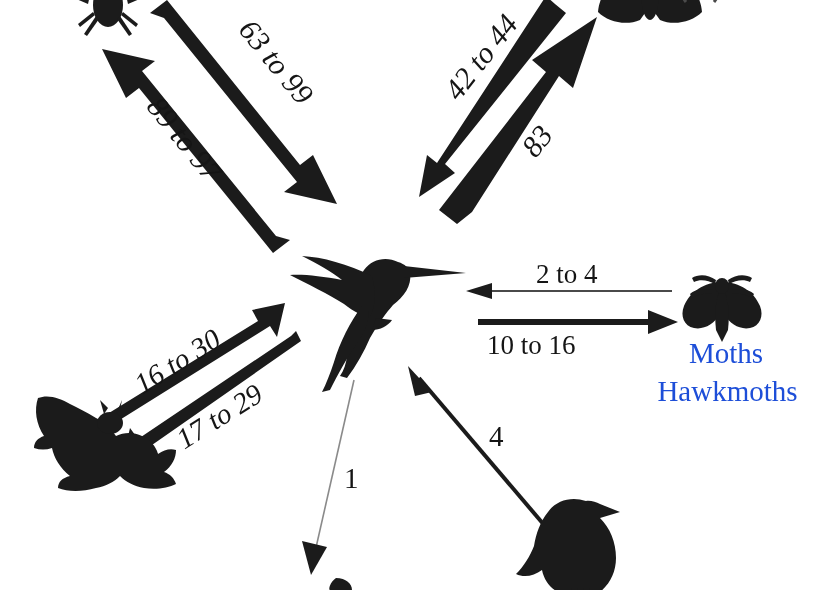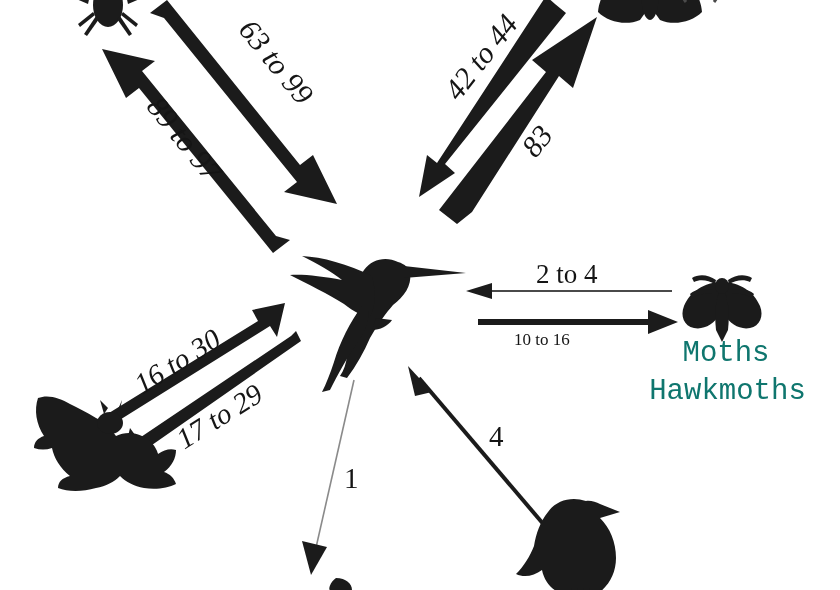--- a/index.html
+++ b/index.html
@@ -28,22 +28,22 @@
   .edge-label {
     position: absolute;
     color: #151515;
     font-family: "Liberation Serif", "DejaVu Serif", serif;
     white-space: nowrap;
     transform-origin: 50% 50%;
     user-select: none;
   }
   .node-label {
     position: absolute;
-    color: #0f766e;
-    font-family: Liberation Mono, monospace;
+    color: #1d4ed8;
+    font-family: Liberation Serif, serif;
     white-space: nowrap;
     text-align: center;
     user-select: none;
   }
 </style>
 </head>
 <body>
 
 <div id="stage">
 
@@ -217,21 +217,21 @@
               transform: rotate(51deg);">89 to 97</div>
 
   <div class="edge-label" style="left:432px; top:40px; font-size:30px; font-style:italic;
               transform: rotate(-52deg);">42 to 44</div>
 
   <div class="edge-label" style="left:522px; top:124px; font-size:30px; font-style:italic;
               transform: rotate(-52deg);">83</div>
 
   <div class="edge-label" style="left:528px; top:259px; font-size:27px;margin-left:8px;">2 to 4</div>
 
-  <div class="edge-label" style="left:514px; top:330px; font-size:17px;">10 to 16</div>
+  <div class="edge-label" style="left:487px; top:330px; font-size:27px;">10 to 16</div>
 
   <div class="edge-label" style="left:130px; top:345px; font-size:29px; font-style:italic;
               transform: rotate(-32deg);">16 to 30</div>
 
   <div class="edge-label" style="left:172px; top:400px; font-size:29px; font-style:italic;
               transform: rotate(-32deg);">17 to 29</div>
 
   <div class="edge-label" style="left:344px; top:462px; font-size:29px;">1</div>
 
   <div class="edge-label" style="left:489px; top:420px; font-size:29px;">4</div>

